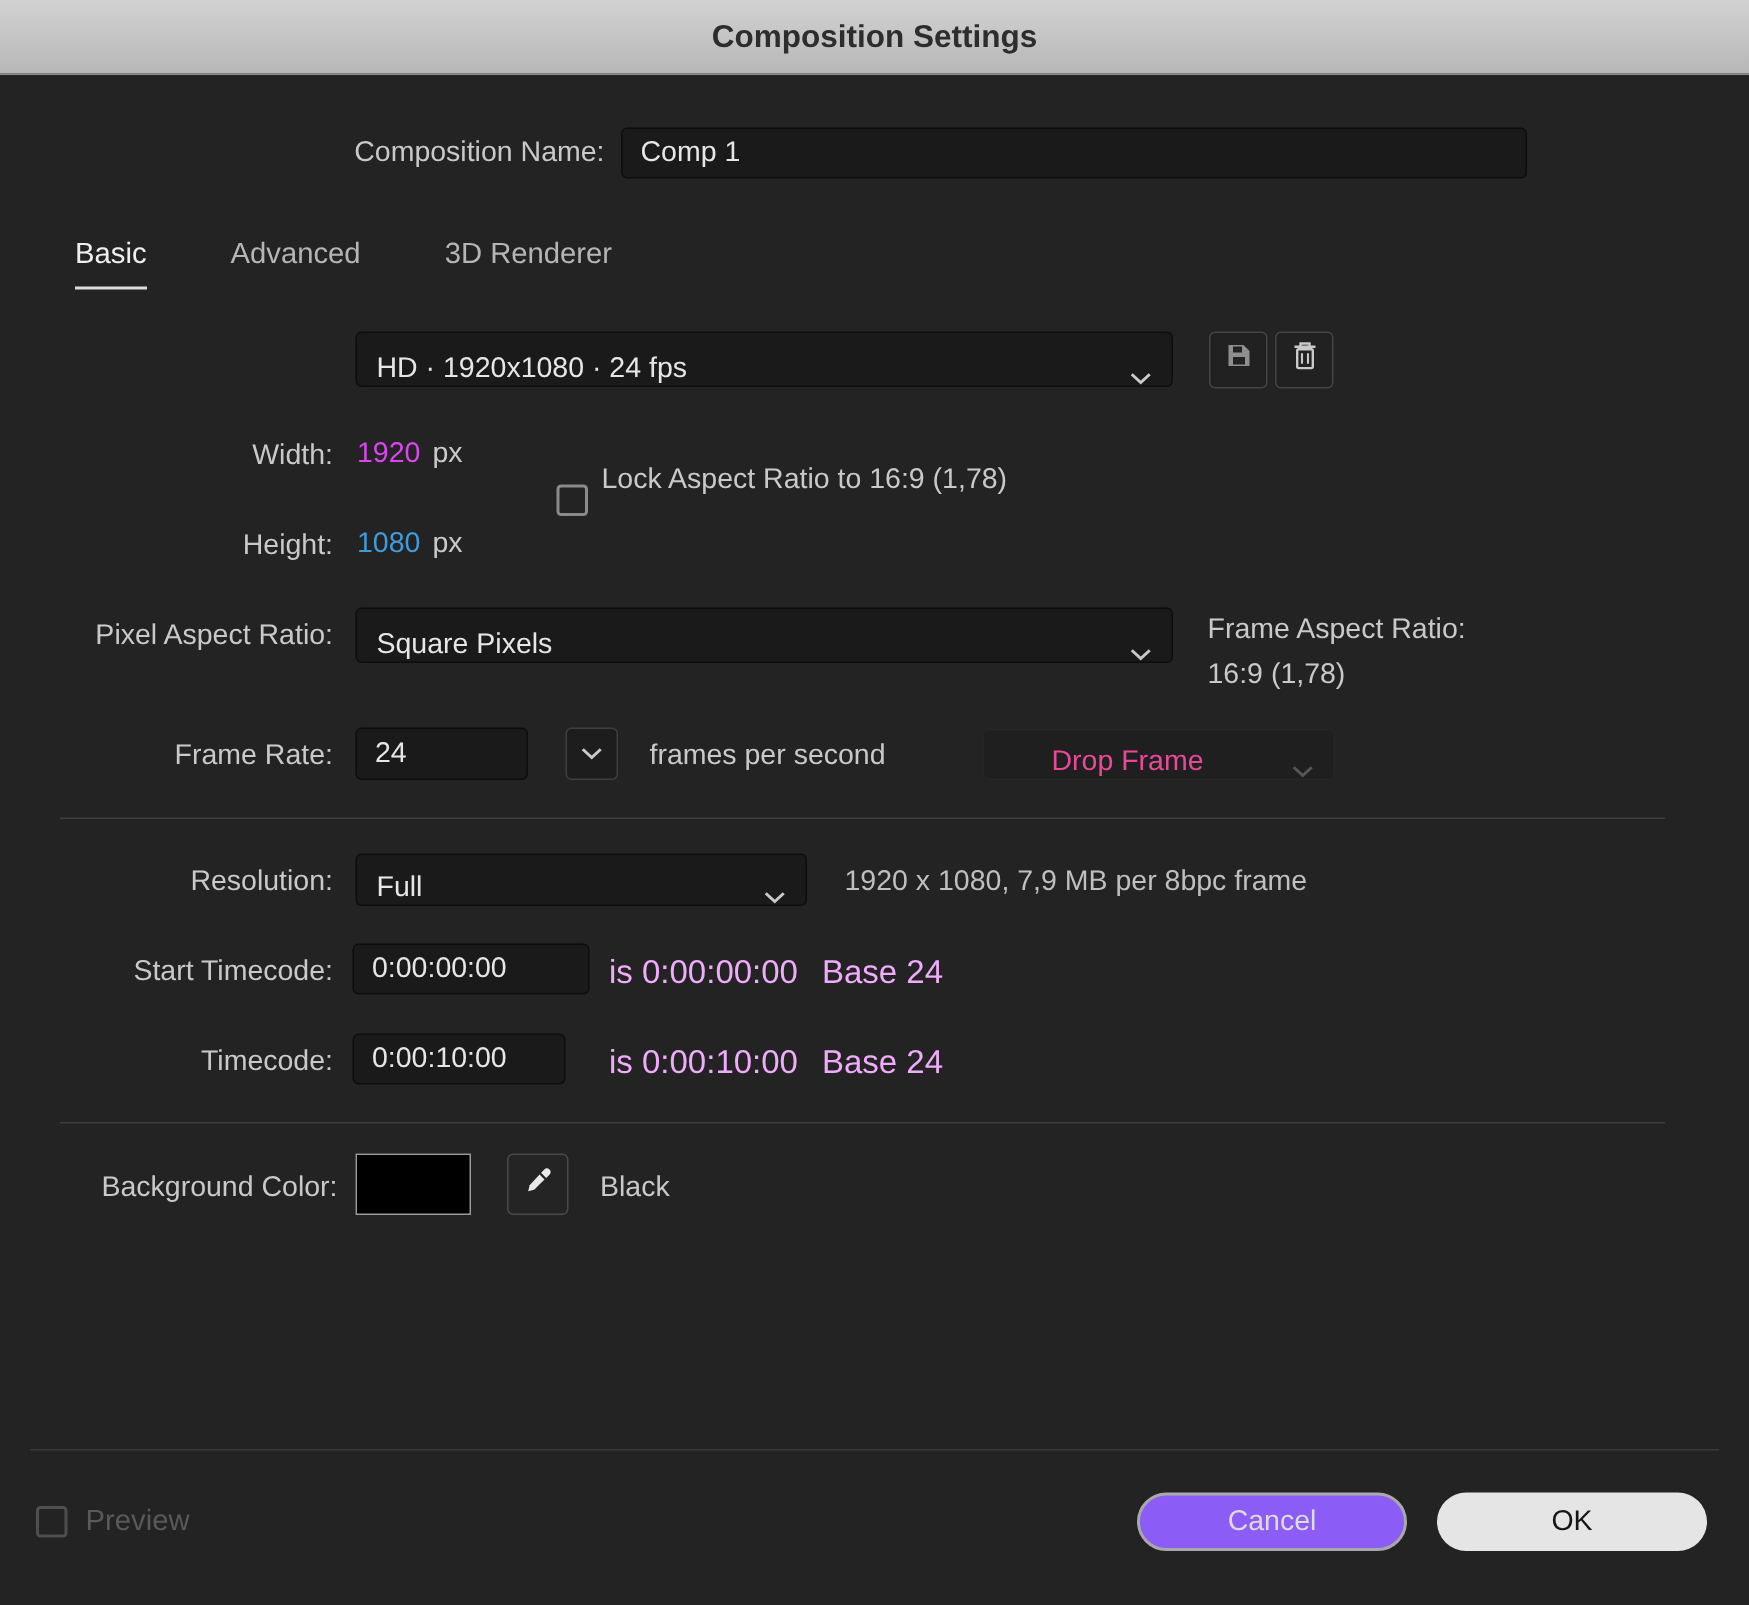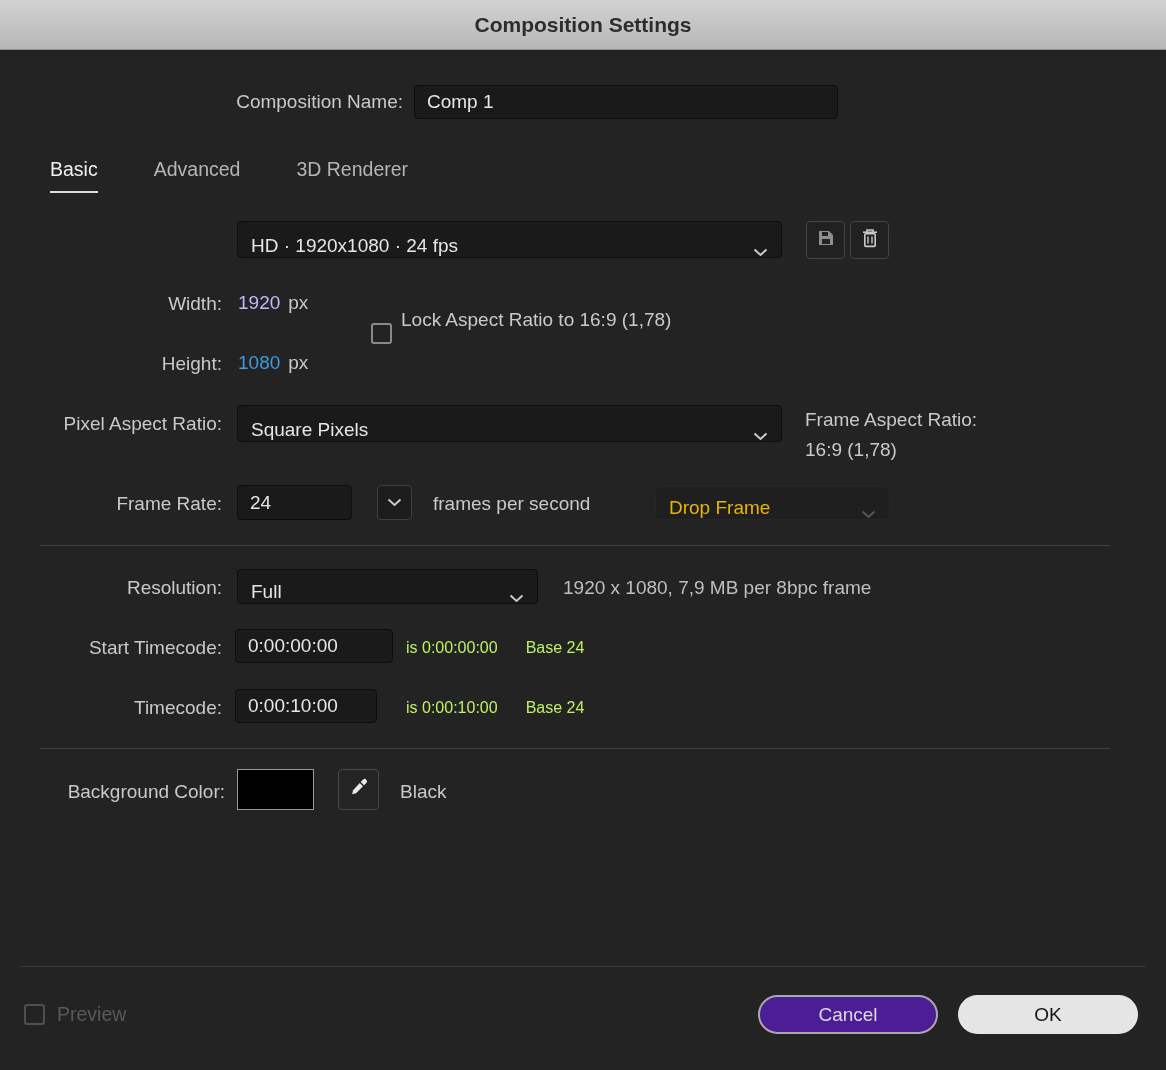--- a/index.html
+++ b/index.html
@@ -36,21 +36,21 @@
   input.field {
     font-family: "Liberation Sans", "DejaVu Sans", sans-serif;
     padding: 0 12px; outline: none;
   }
   .dropdown {
     position: absolute; display: flex; align-items: flex-end;
     justify-content: space-between; padding: 0 13px; cursor: default;
   }
   .dropdown .dd-text { white-space: nowrap; overflow: hidden; }
   .dropdown.disabled { background: #1f1f1f; border-color: #262626; }
-  .dropdown.disabled .dd-text { color: #eab308; }
+  .dropdown.disabled .dd-text { color: #ec4899; margin-left: 32px; }
   .icon-btn {
     position: absolute; display: flex; align-items: center; justify-content: center;
     background: #212121; border: 1px solid #454545; cursor: default;
   }
   .checkbox {
     position: absolute; width: 21px; height: 21px;
     border: 2px solid #8a8a8a; border-radius: 3px; background: transparent;
   }
   .checkbox.dim { border-color: #4f4f4f; }
   .tabs { position: absolute; left: 50px; top: 158px; display: flex; gap: 56px; }
@@ -58,34 +58,34 @@
   .tab.active { color: #efefef; border-bottom: 2px solid #dedede; }
   .divider { position: absolute; height: 1px; background: rgba(255,255,255,0.13); }
   .blue-val { font-size: 19px; cursor: default; }
   .unit { color: #c9c9c9; font-size: 19px; margin-left: 8px; }
   .swatch { position: absolute; border: 1px solid #9a9a9a; }
   .pill {
     position: absolute; height: 39px; width: 180px; border-radius: 20px;
     font-size: 19px; display: flex; align-items: center; justify-content: center;
     cursor: default;
   }
-  .pill.cancel { background: #4c1d95; border: 2px solid #a9a9a9; color: #dcdcdc; }
+  .pill.cancel { background: #8b5cf6; border: 2px solid #a9a9a9; color: #dcdcdc; }
   .pill.ok { background: #e5e5e5; border: none; color: #161616; }
-  .info-line { position: absolute; display: flex; gap: 28px; color: #bef264; font-size: 16px; line-height: 24px; }
+  .info-line { position: absolute; display: flex; gap: 16px; color: #f0abfc; font-size: 22px; line-height: 24px; }
   .chev { display: flex; align-items: center; }
 </style>
 </head>
 <body>
 
 <div class="dialog">
 
   <div class="titlebar">Composition Settings</div>
 
   <div class="label r-label" style="left:0; top:90px; width:403px;">Composition Name:</div>
-  <input class="field" style="position: absolute; left: 414px; top: 85px; width: 424px; height: 34px;" value="Comp 1">
+  <input class="field" style="position: absolute; left: 414px; top: 85px; width: 604px; height: 34px;" value="Comp 1">
 
   <div class="tabs">
     <div class="tab active">Basic</div>
     <div class="tab">Advanced</div>
     <div class="tab">3D Renderer</div>
   </div>
 
   <div class="dropdown" style="left:237px; top:221px; width:545px; height:37px;">
     <span class="dd-text">HD · 1920x1080 · 24 fps</span>
     <span class="chev">
@@ -109,21 +109,21 @@
         <path d="M2 4.2h14" stroke="#c9c9c9" stroke-width="1.6"></path>
         <path d="M6 4V2h6v2" stroke="#c9c9c9" stroke-width="1.6"></path>
         <rect x="3.8" y="5.8" width="10.4" height="12.6" rx="1" stroke="#c9c9c9" stroke-width="1.6"></rect>
         <path d="M7 8.5v7 M11 8.5v7" stroke="#c9c9c9" stroke-width="1.4"></path>
       </svg>
     </span>
   </div>
 
   <div class="label r-label" style="left:0; top:292px; width:222px;">Width:</div>
   <div style="position:absolute; left:238px; top:292px; display:flex; align-items:baseline;">
-    <span class="blue-val" style="color: #c4b5fd;">1920</span>
+    <span class="blue-val" style="color: #d946ef;">1920</span>
     <span class="unit">px</span>
   </div>
 
   <div class="checkbox" style="left:371px; top:323px;"></div>
   <div class="label" style="left:401px; top:308px;text-align:right;">Lock Aspect Ratio to 16:9 (1,78)</div>
 
   <div class="label r-label" style="left:0; top:352px; width:222px;">Height:</div>
   <div style="position:absolute; left:238px; top:352px; display:flex; align-items:baseline;">
     <span class="blue-val" style="color: rgb(63, 155, 220);">1080</span>
     <span class="unit">px</span>

